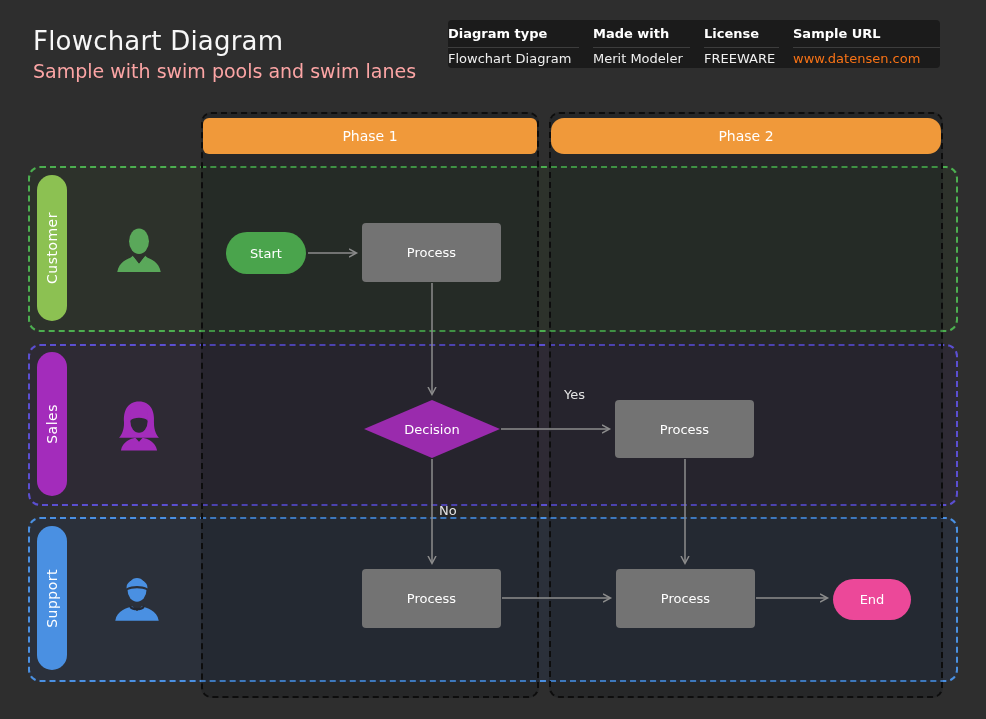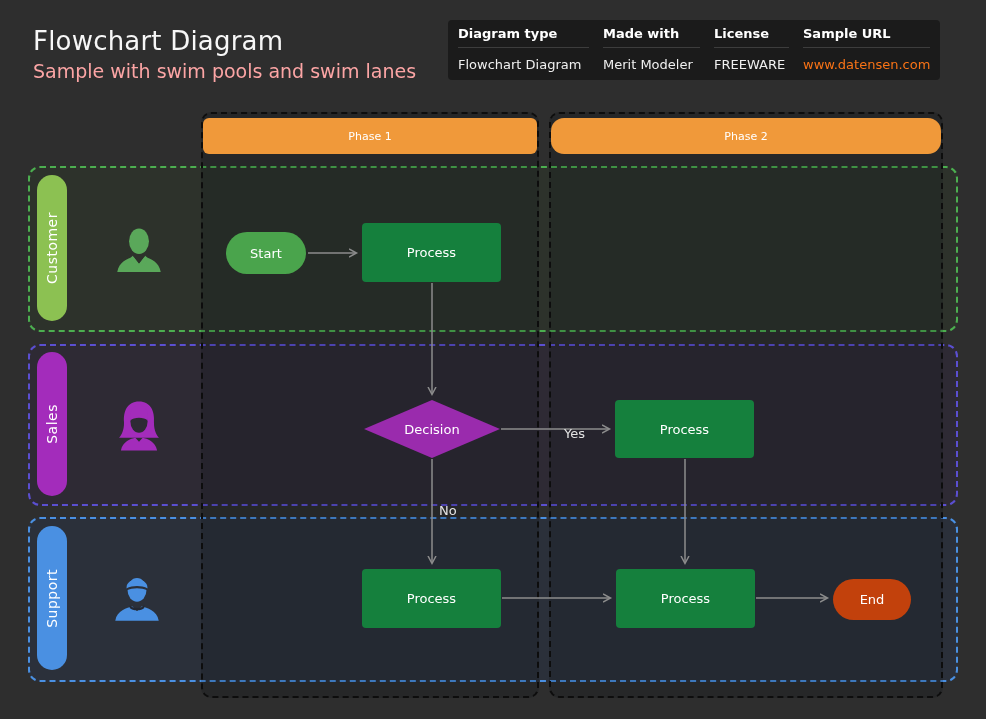--- a/index.html
+++ b/index.html
@@ -18,27 +18,27 @@
     position:absolute;left:33px;top:26px;
     font-size:26px;font-weight:400;color:#f7f7f7;letter-spacing:.2px;
   }
   .page-subtitle{
     position:absolute;left:33px;top:60px;
     font-size:19px;font-weight:400;color:#fca5a5;
   }
 
   
   .info-table{
-    position:absolute;left:448px;top:20px;width:492px;height:60px;
+    position:absolute;left:448px;top:20px;width:492px;height:48px;
     background:#1b1b1b;border-radius:4px;
     display:grid;
     grid-template-columns:131px 97px 75px 1fr;
     grid-template-rows:28px 1fr;
     column-gap:14px;
-    padding:0 10px;box-sizing:border-box;
+    padding:0 0;box-sizing:border-box;
   }
   .info-table .th{
     font-size:13px;font-weight:bold;color:#ffffff;
     display:flex;align-items:center;
     border-bottom:1px solid #3d3d3d;
   }
   .info-table .td{
     font-size:13px;color:#f0f0f0;
     display:flex;align-items:center;
   }
@@ -50,21 +50,21 @@
     border:2px dashed #0d0d0d;border-radius:10px;
     background:rgba(6,9,18,0.18);
     box-sizing:border-box;z-index:2;
   }
   .phase-col.p1{left:201px;width:338px;}
   .phase-col.p2{left:549px;width:394px;}
   .phase-header{
     position:absolute;top:118px;height:36px;
     background:#f0993a;border-radius:6px;
     display:flex;align-items:center;justify-content:center;
-    font-size:11px;color:#ffffff;z-index:3;
+    font-size:14px;color:#ffffff;z-index:3;
   }
   .phase-header.p1{left:203px;width:334px;}
   .phase-header.p2{left:551px;width:390px;border-radius:13px;}
 
   
   .lane{
     position:absolute;left:28px;width:930px;
     border-radius:12px;border:2px dashed;
     box-sizing:border-box;z-index:1;
   }
@@ -89,32 +89,32 @@
   .lane-icon.customer{left:110px;top:223px;}
   .lane-icon.sales   {left:110px;top:396px;}
   .lane-icon.support {left:108px;top:568px;}
   .lane-icon svg{width:100%;height:100%;display:block;}
 
   
   .edges{position:absolute;inset:0;z-index:4;pointer-events:none;}
   .edge-label{
     position:absolute;z-index:6;font-size:13px;color:#e4e4e4;
   }
-  .edge-label.yes{left:564px;top:426px;}
+  .edge-label.yes{left:564px;top:387px;}
   .edge-label.no {left:439px;top:503px;}
 
   
   .node{
     position:absolute;z-index:5;
     display:flex;align-items:center;justify-content:center;
     font-size:13px;color:#ffffff;box-sizing:border-box;
   }
   .node.start{left:226px;top:232px;width:80px;height:42px;background:#4aa44c;border-radius:21px;text-align:right;}
-  .node.end  {left:833px;top:579px;width:78px;height:41px;background:#c2410c;border-radius:21px;}
-  .node.process{background:#15803d;border-radius:4px;width:139px;height:59px;}
+  .node.end  {left:833px;top:579px;width:78px;height:41px;background:#ec4899;border-radius:21px;}
+  .node.process{background:#737373;border-radius:4px;width:139px;height:59px;}
   .node.process.p-cust-ph1{left:362px;top:223px;}
   .node.process.p-sales-ph2{left:615px;top:400px;height:58px;}
   .node.process.p-sup-ph1{left:362px;top:569px;}
   .node.process.p-sup-ph2{left:616px;top:569px;}
   .node.decision{
     left:364px;top:400px;width:136px;height:58px;background:#9a2bad;
     clip-path:polygon(50% 0,100% 50%,50% 100%,0 50%);
   }
 </style>
 </head>

